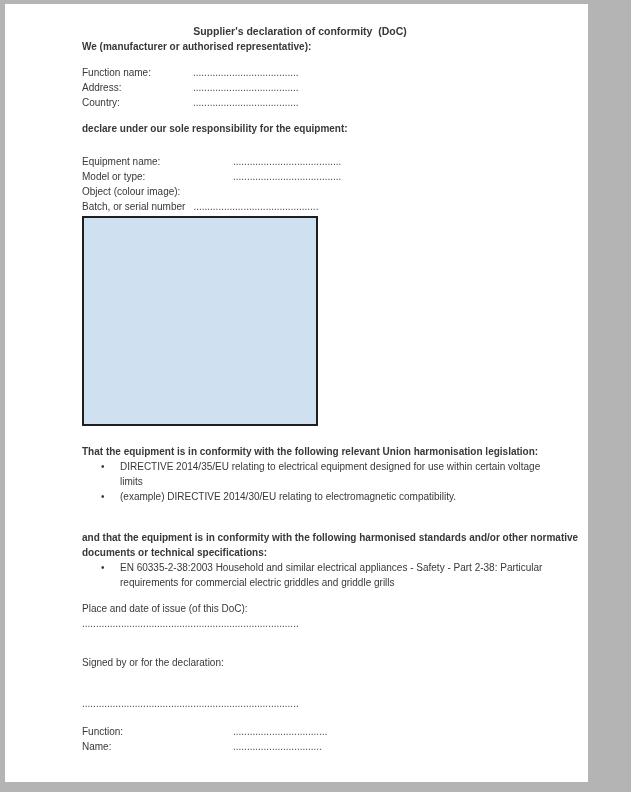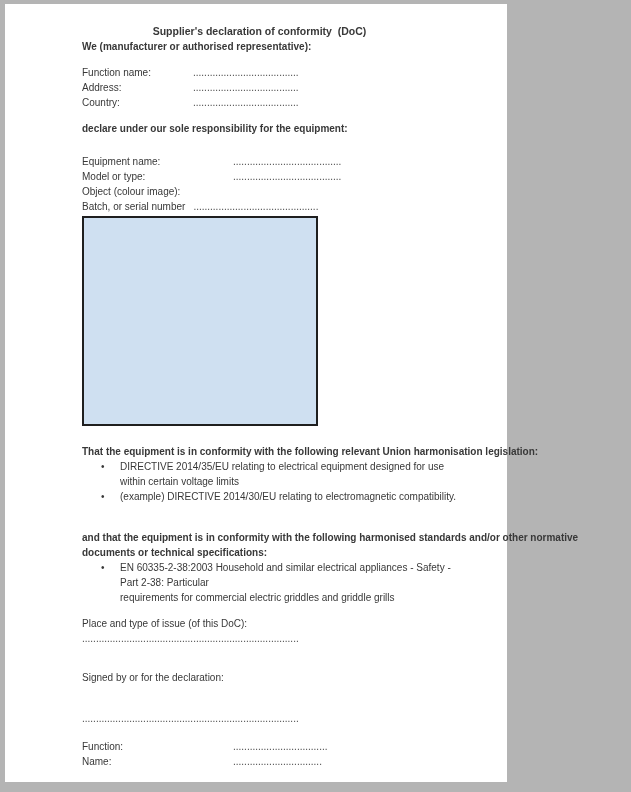--- a/index.html
+++ b/index.html
@@ -8,21 +8,21 @@
     background: #b4b4b4;
     width: 631px;
     height: 792px;
     overflow: hidden;
     font-family: "Liberation Sans", "DejaVu Sans", sans-serif;
   }
   .page {
     position: absolute;
     left: 5px;
     top: 4px;
-    width: 502px;
+    width: 583px;
     height: 778px;
     background: #ffffff;
     color: #383838;
     font-size: 10px;
     line-height: 15px;
     box-sizing: border-box;
     padding-left: 77px;
     padding-right: 40px;
   }
   .doc-title {
@@ -142,21 +142,21 @@
     <div class="bullet-row">
       <span class="bullet-marker">•</span>
       <span class="bullet-text">
         <div>EN 60335-2-38:2003 Household and similar electrical appliances - Safety - Part 2-38: Particular</div>
         <div>requirements for commercial electric griddles and griddle grills</div>
       </span>
     </div>
   </div>
 
   <div class="issue-block">
-    <div>Place and type of issue (of this DoC):</div>
+    <div>Place and date of issue (of this DoC):</div>
     <div class="leader">..............................................................................</div>
   </div>
 
   <div class="signed-label">Signed by or for the declaration:</div>
 
   <div class="leader sig-leader">..............................................................................</div>
 
   <div class="name-fields">
     <div class="field-row">
       <span class="label-col-2">Function:</span>

